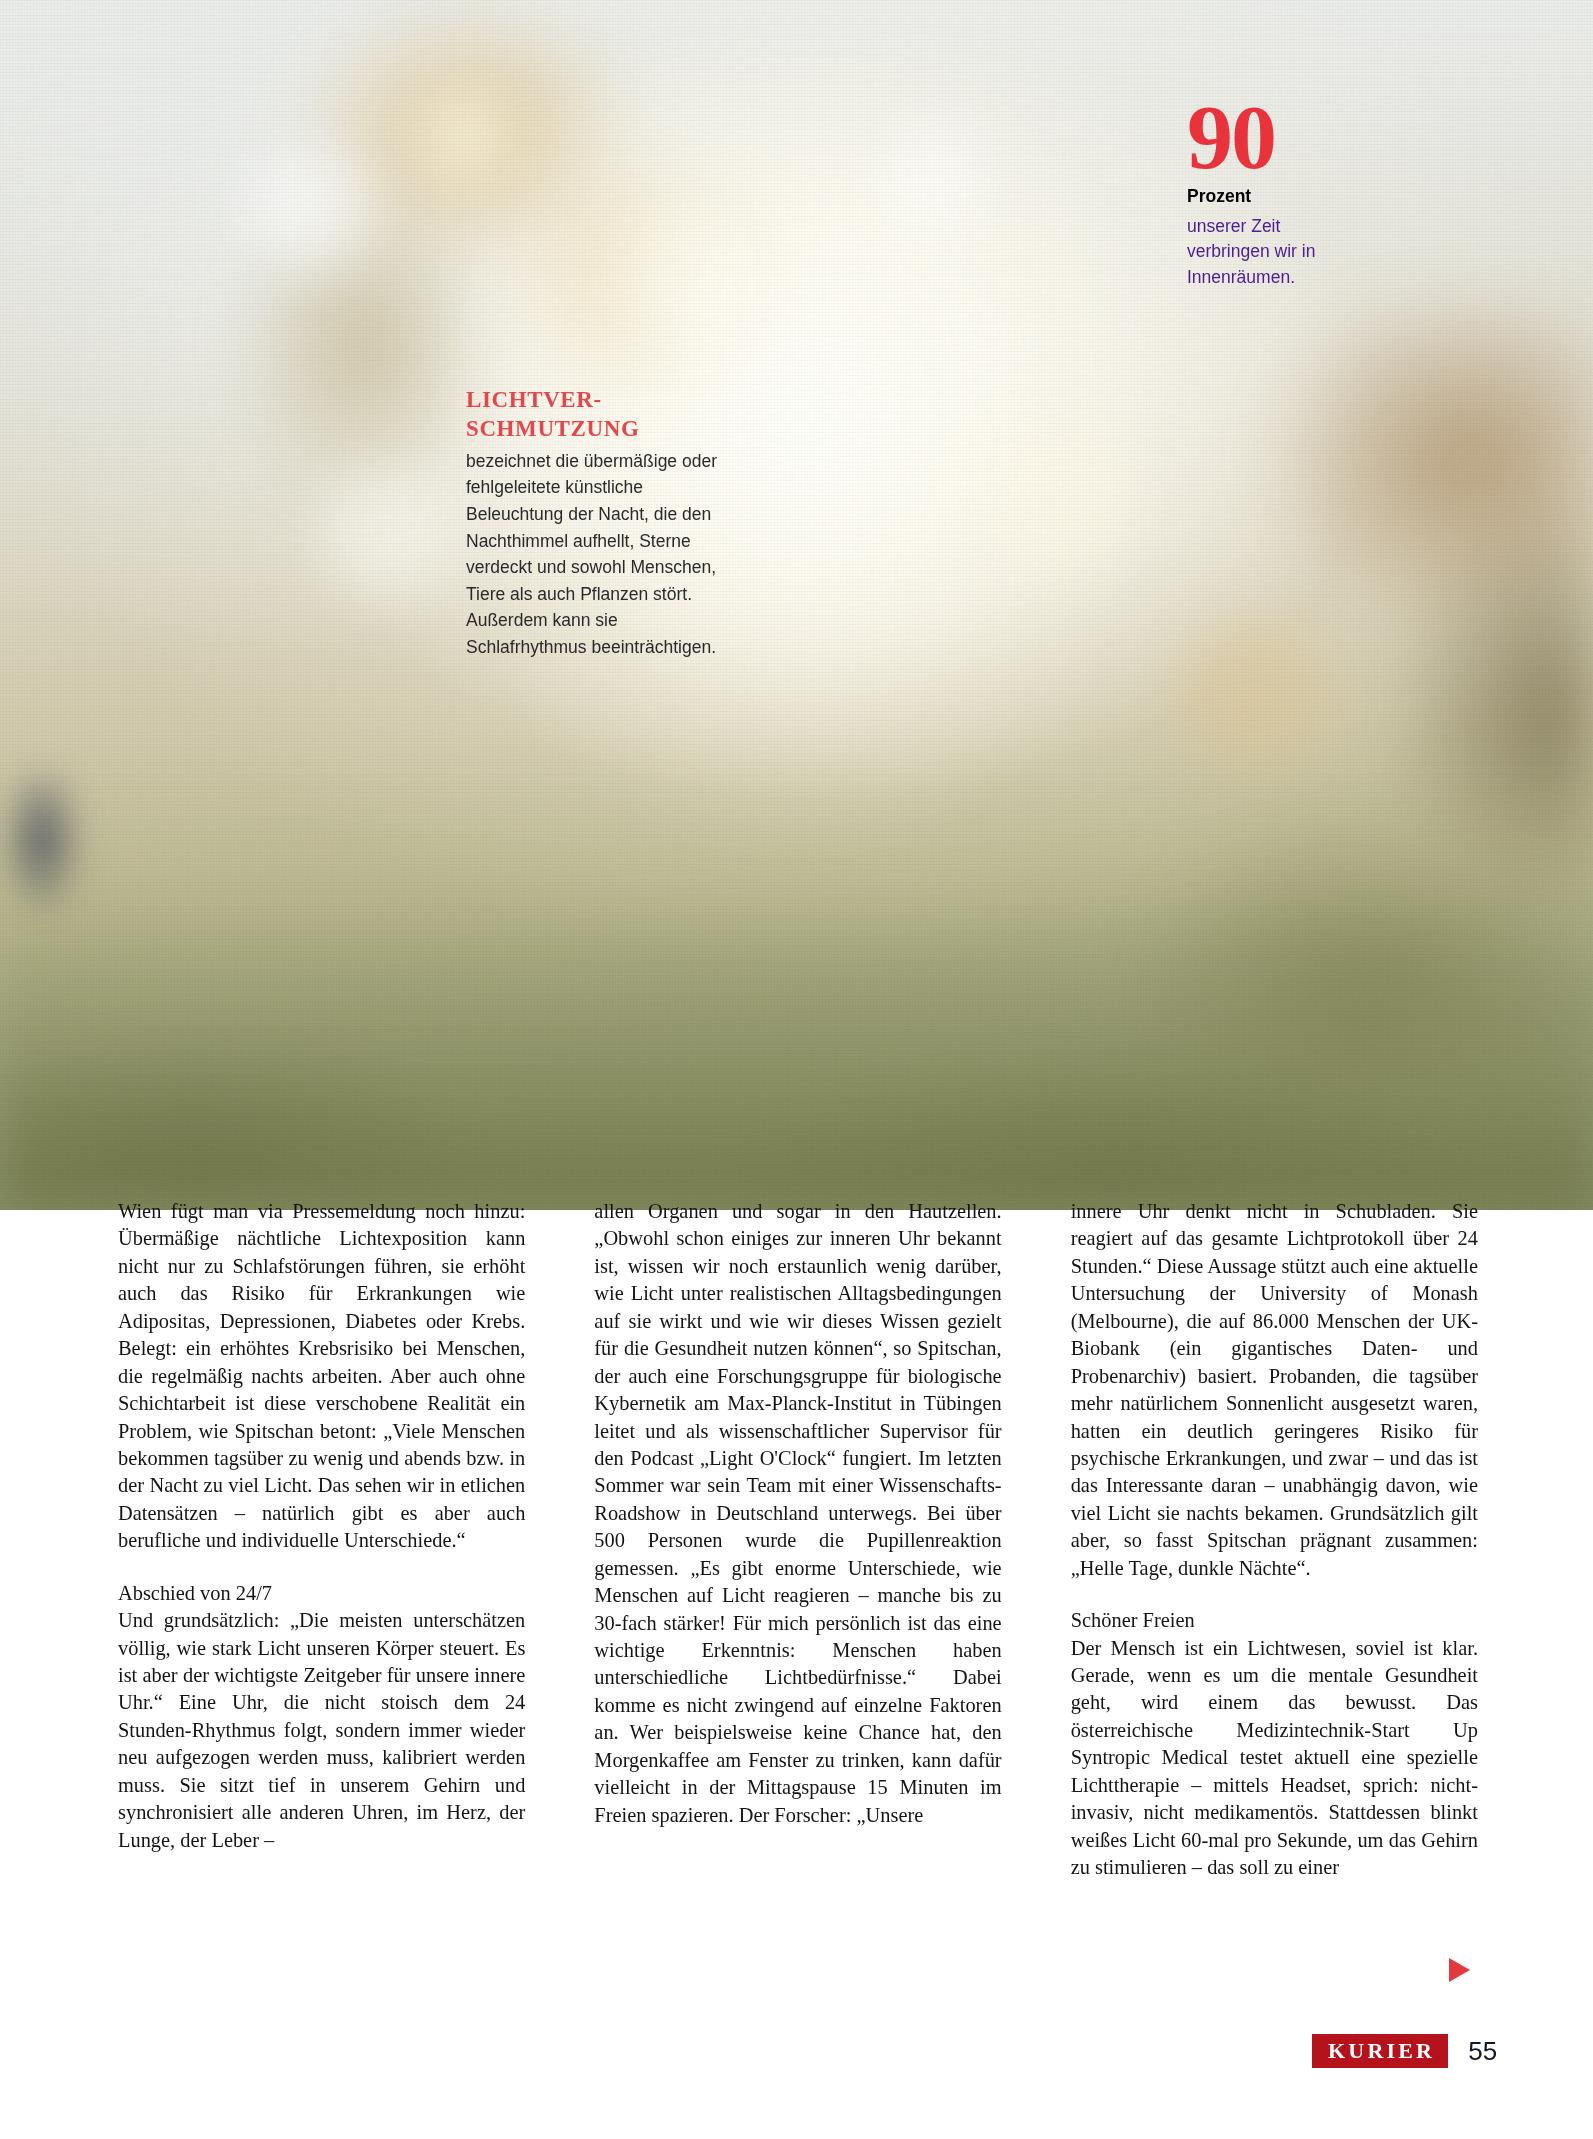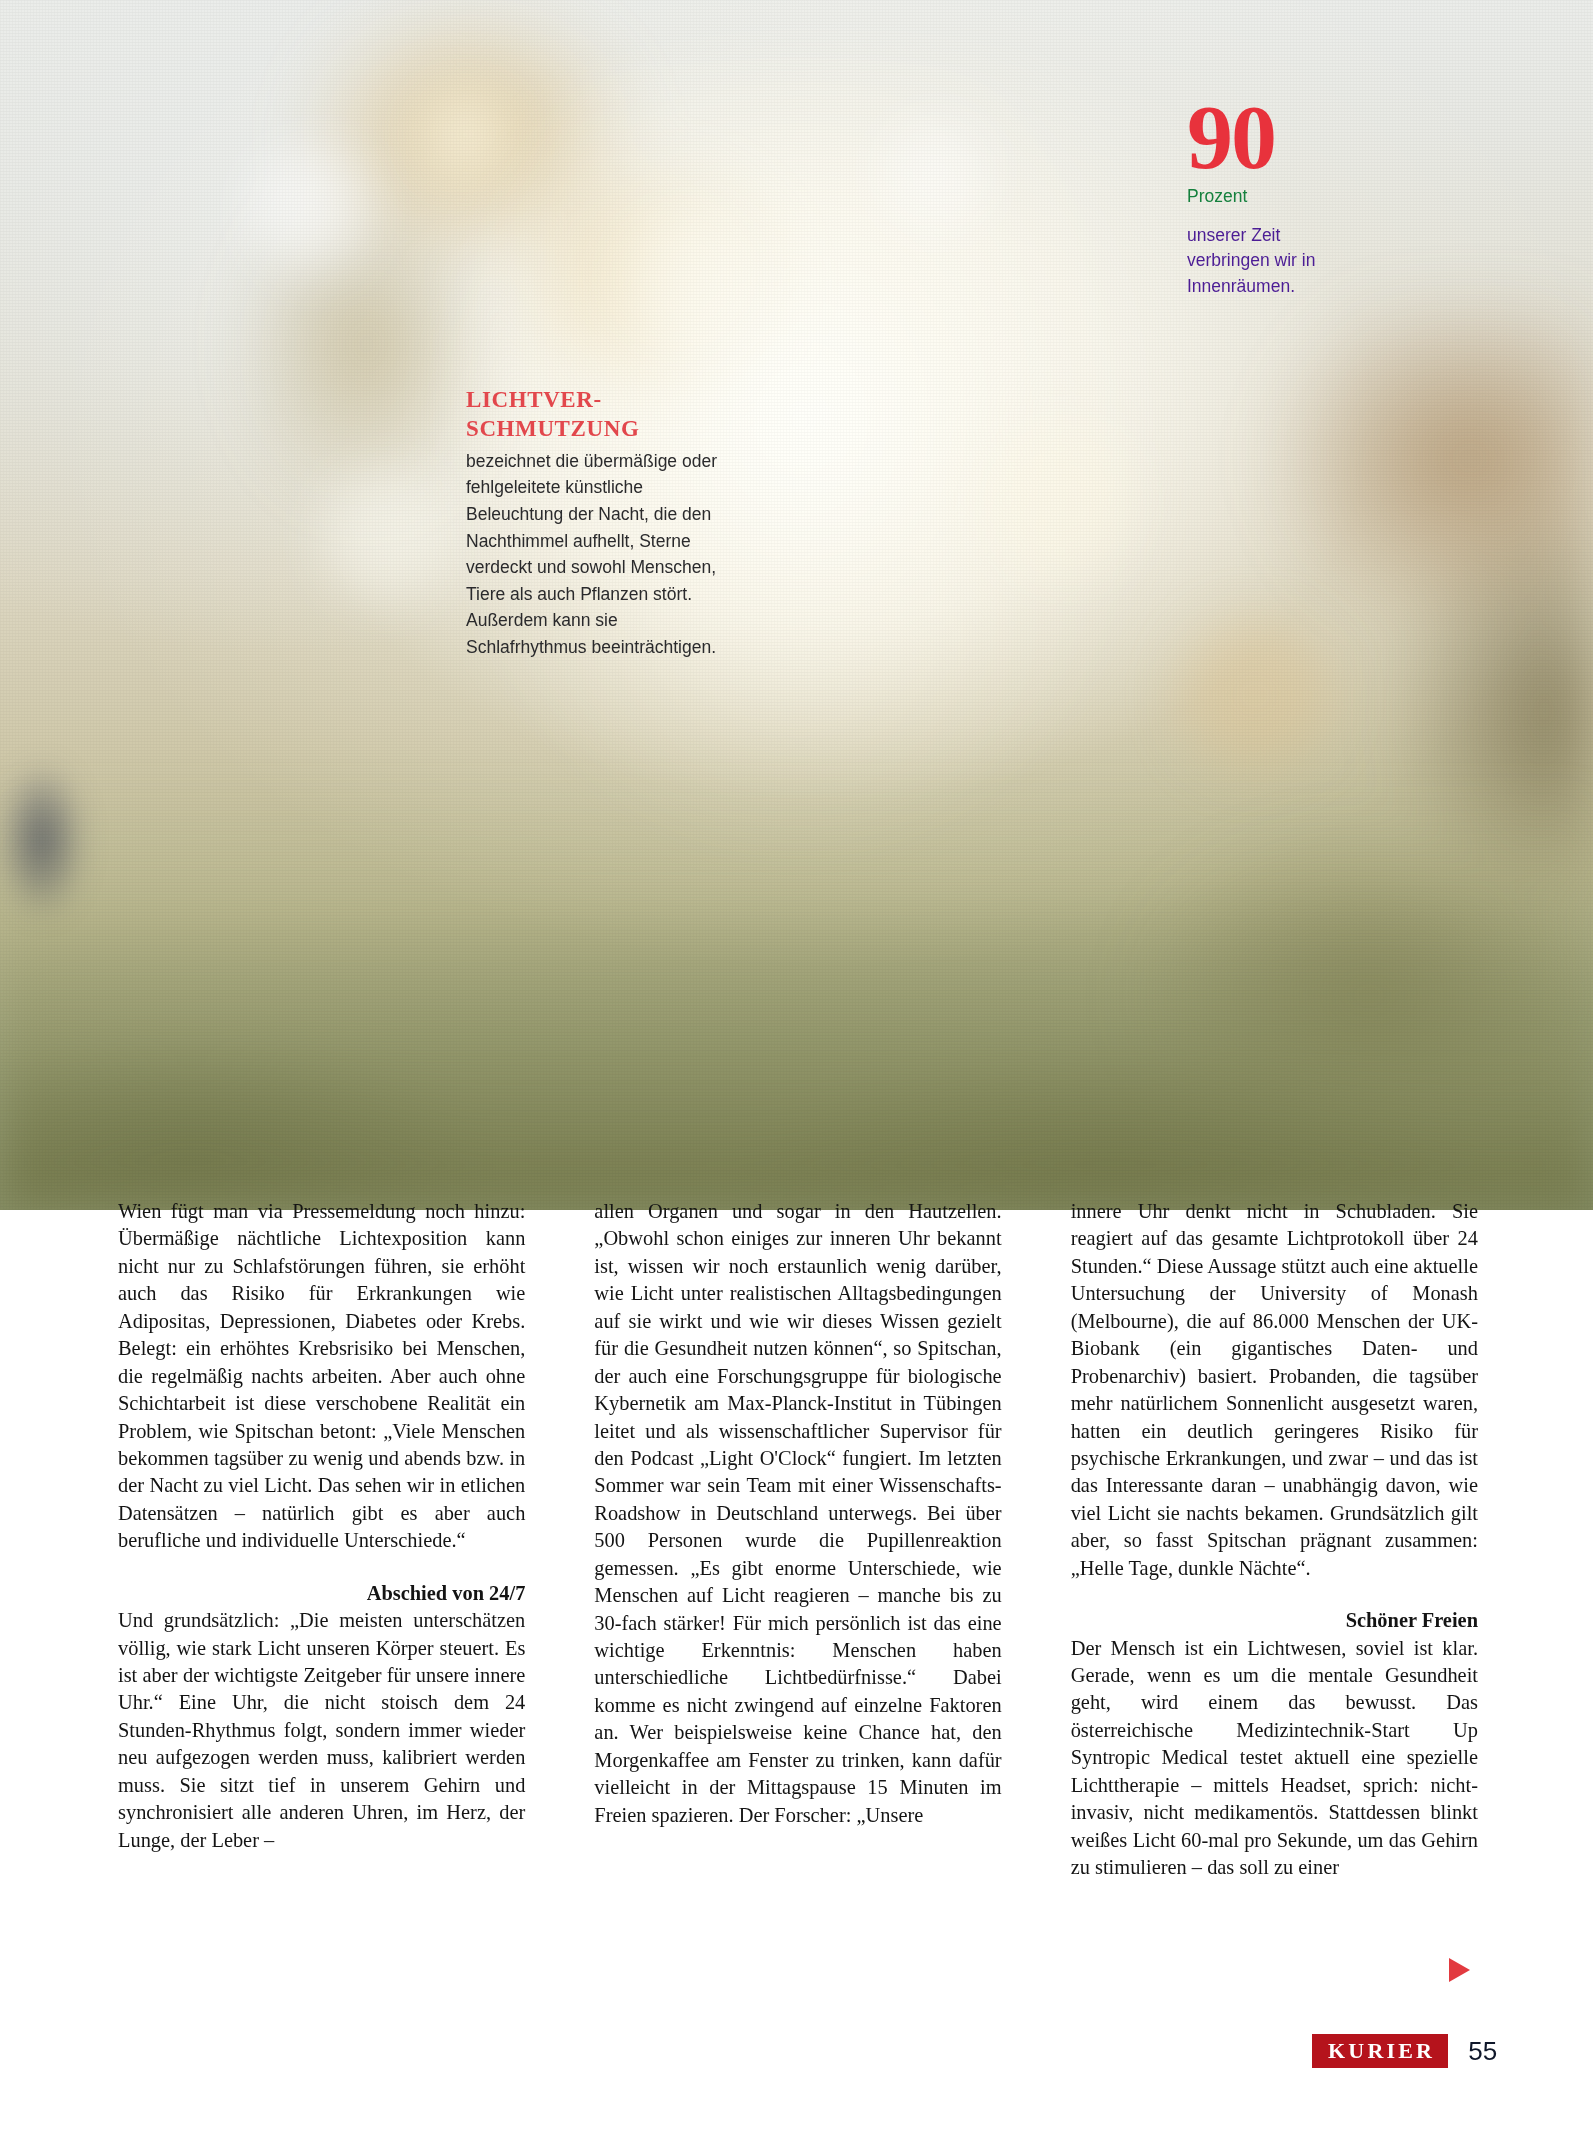--- a/index.html
+++ b/index.html
@@ -103,25 +103,25 @@
     font-family: "Liberation Serif", "DejaVu Serif", serif;
     font-weight: bold;
     font-size: 92px;
     line-height: 0.82;
     color: #e8323c;
     letter-spacing: -2px;
     margin: 0 0 10px 0;
   }
   #stat-label {
     font-family: "Liberation Sans", "DejaVu Sans", sans-serif;
-    font-weight: normal;
+    font-weight: bold;
     font-size: 17.5px;
-    color: #15803d;
+    color: #000000;
     line-height: 1.35;
-    margin-bottom: 14px;
+    margin-bottom: 5px;
   }
   #stat-desc {
     font-family: "Liberation Sans", "DejaVu Sans", sans-serif;
     font-size: 17.5px;
     color: #4c1d95;
     line-height: 1.45;
   }
 
   
   #glossary {
@@ -164,24 +164,24 @@
     text-align: justify;
     hyphens: manual;
   }
   .col p {
     margin: 0;
   }
   .col p + p {
     margin-top: 0;
   }
   .subhead {
-    font-weight: bold;
+    font-weight: normal;
     font-size: 20.4px;
     line-height: 1.345;
-    text-align: right;
+    text-align: left;
     margin-top: 25px !important;
   }
 
   
   #continue-arrow {
     position: absolute;
     left: 1449px;
     top: 1958px;
     width: 0; height: 0;
     border-left: 21px solid #e23a3f;

